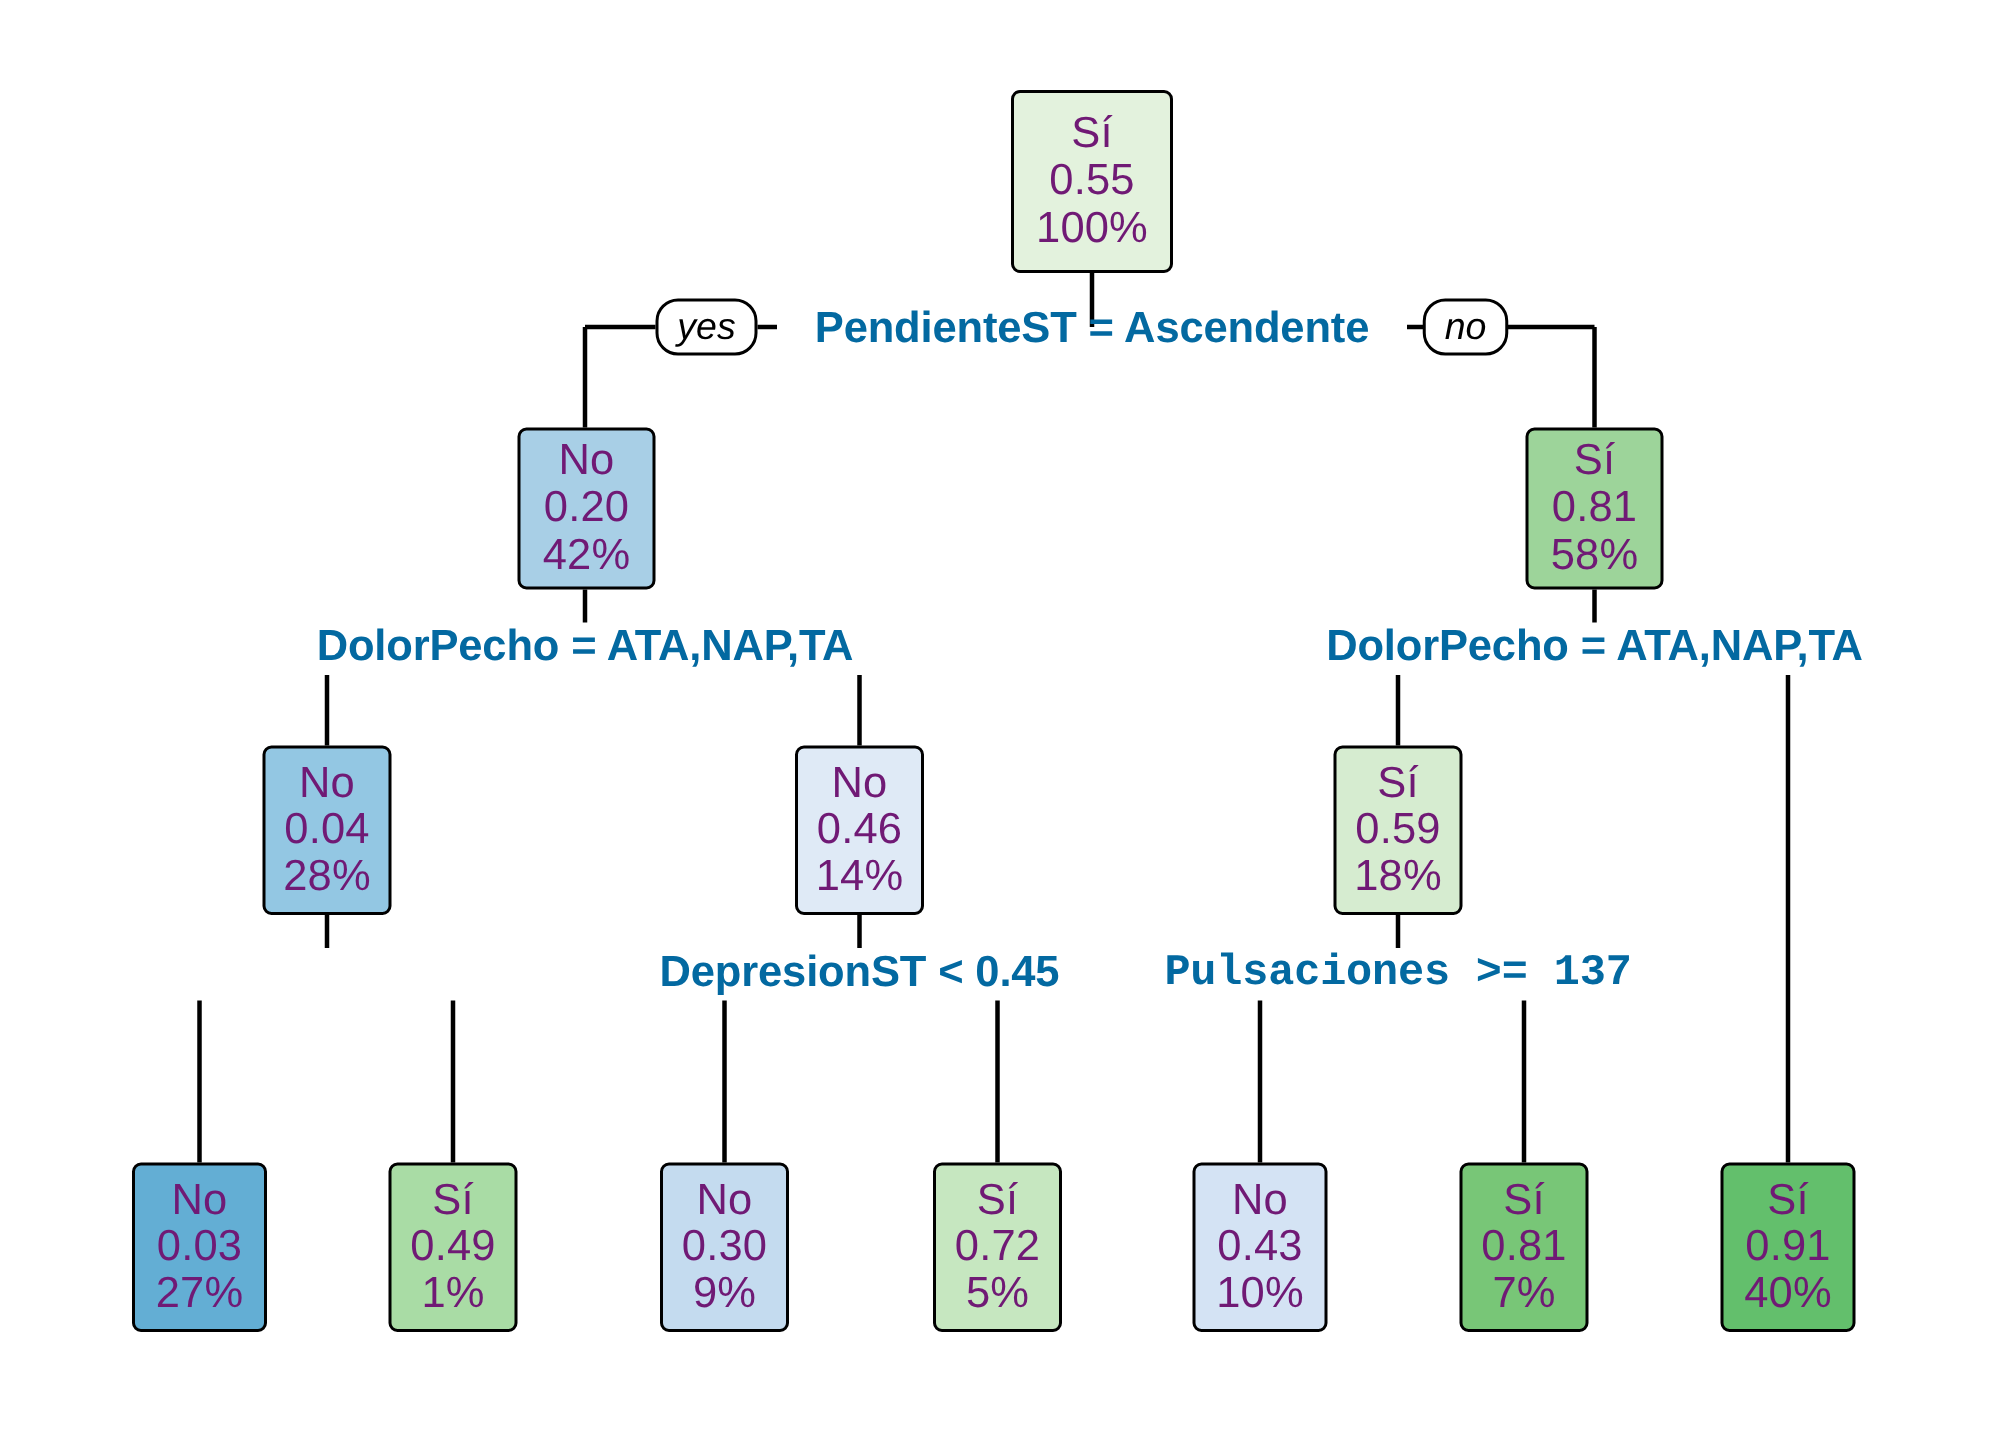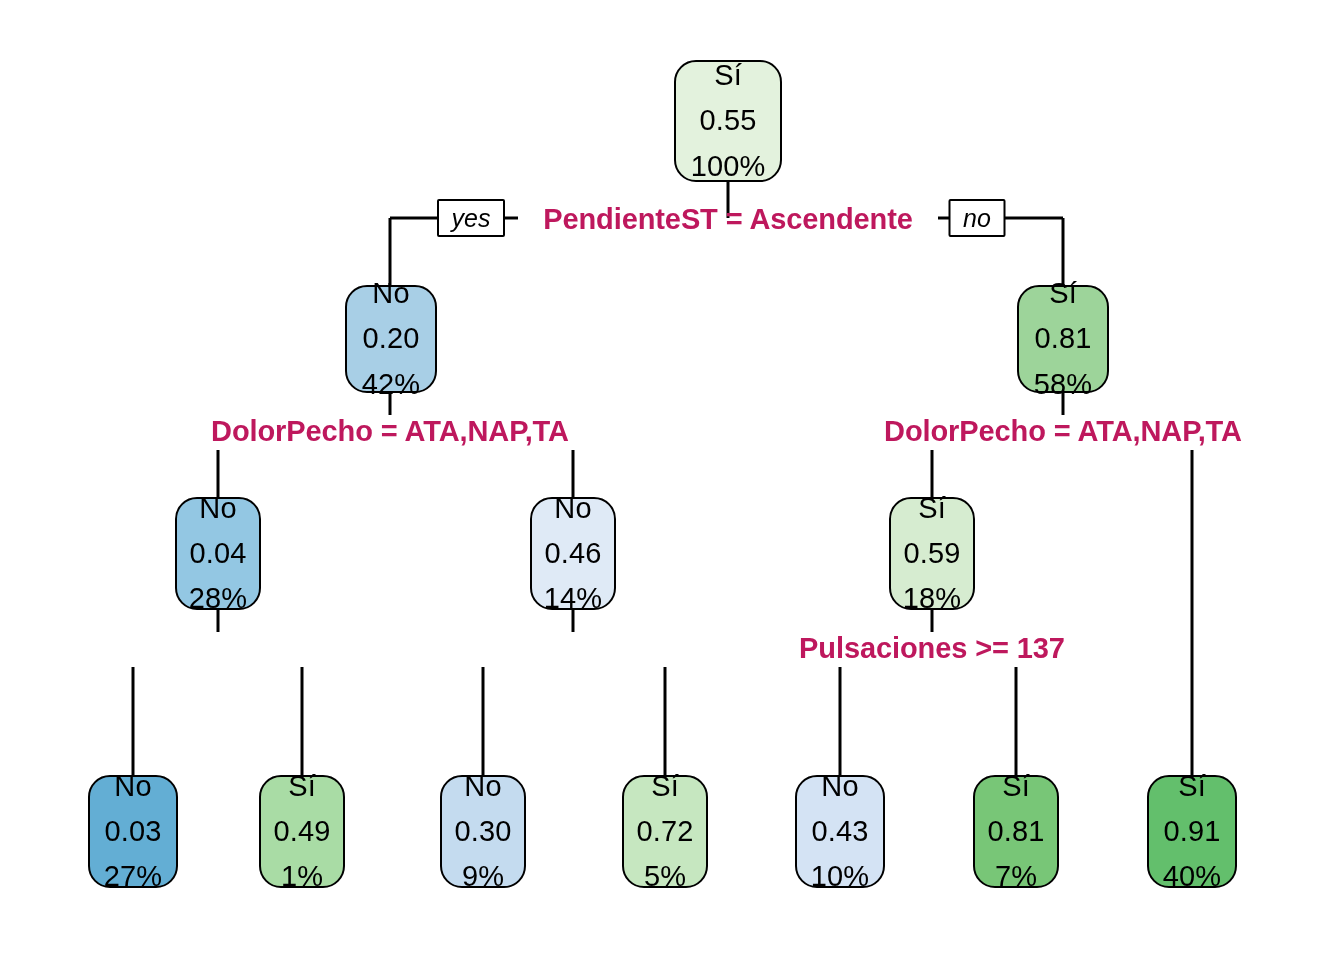--- a/index.html
+++ b/index.html
@@ -22,53 +22,52 @@
     top: 0;
     width: 1344px;
     height: 960px;
     pointer-events: none;
   }
   
   .node {
     position: absolute;
     box-sizing: border-box;
     border: 2.5px solid #000000;
-    border-radius: 22px;
+    border-radius: 6px;
     display: flex;
     flex-direction: column;
     align-items: center;
     justify-content: center;
     font-size: 29px;
     line-height: 1.08;
-    color: #000000;
+    color: #701a75;
     letter-spacing: 0.1px;
     z-index: 3;
-    gap: 14px;
   }
   .node .ln {
     display: block;
     white-space: nowrap;
   }
   
   .split-label {
     position: absolute;
     font-size: 29px;
     font-weight: bold;
-    color: #be185d;
+    color: #0369a1;
     white-space: nowrap;
     transform: translateX(-50%);
     z-index: 4;
     letter-spacing: -0.1px;
   }
   
   .yn {
     position: absolute;
     box-sizing: border-box;
     border: 2.5px solid #000000;
-    border-radius: 2px;
+    border-radius: 15px;
     background: #ffffff;
     font-size: 25px;
     font-style: italic;
     color: #000000;
     display: flex;
     align-items: center;
     justify-content: center;
     height: 38px;
     z-index: 5;
     transform: translateX(-50%);
@@ -195,20 +194,21 @@
     <span class="ln">40%</span>
   </div>
 
   <div class="split-label" style="left:728px; top:203px;">PendienteST = Ascendente</div>
 
   <div class="split-label" style="left:390px; top:415px;">DolorPecho = ATA,NAP,TA</div>
 
   <div class="split-label" style="left:1063px; top:415px;">DolorPecho = ATA,NAP,TA</div>
 
 
-
-  <div class="split-label" style="left:932px; top:632px;">Pulsaciones &gt;= 137</div>
+  <div class="split-label" style="left:573px; top:632px;">DepresionST &lt; 0.45</div>
+
+  <div class="split-label" style="left:932px; top:632px;font-family:Liberation Mono, monospace;">Pulsaciones &gt;= 137</div>
 
   <div class="yn" style="left:471px; top:199px; width:68px;">yes</div>
 
   <div class="yn" style="left:977px; top:199px; width:57px;">no</div>
 
 </div>
 
 </body></html>

